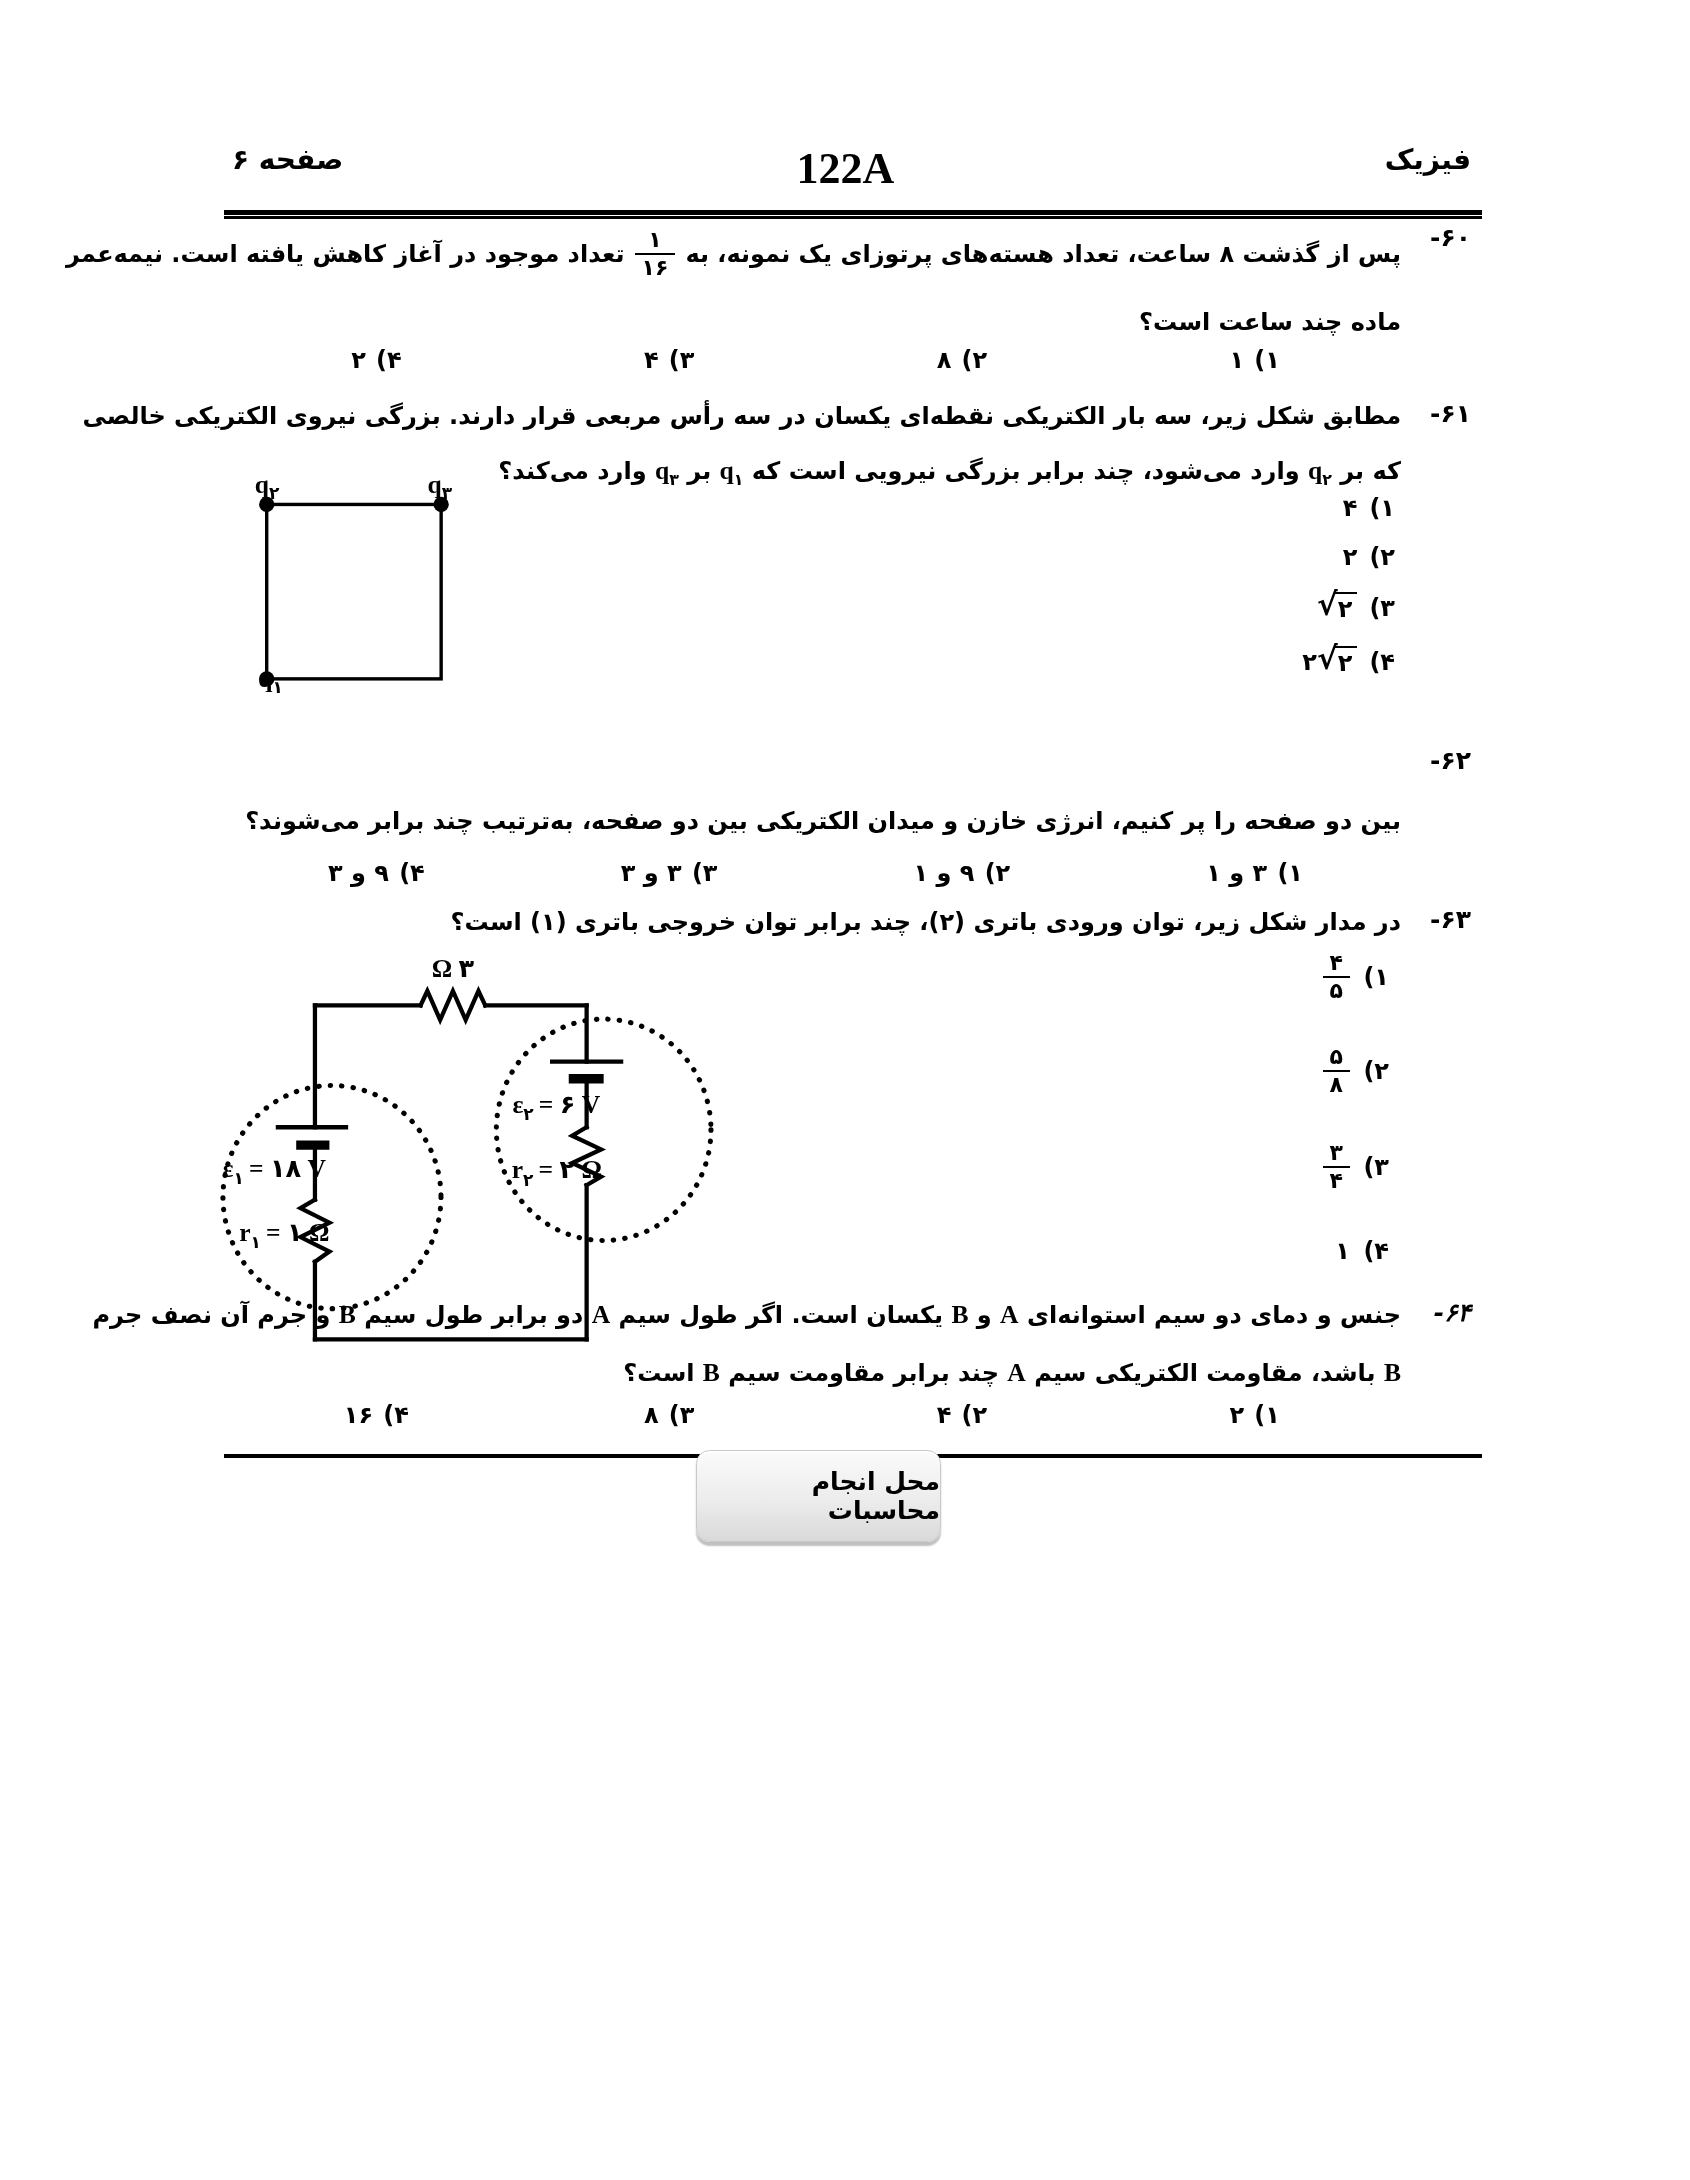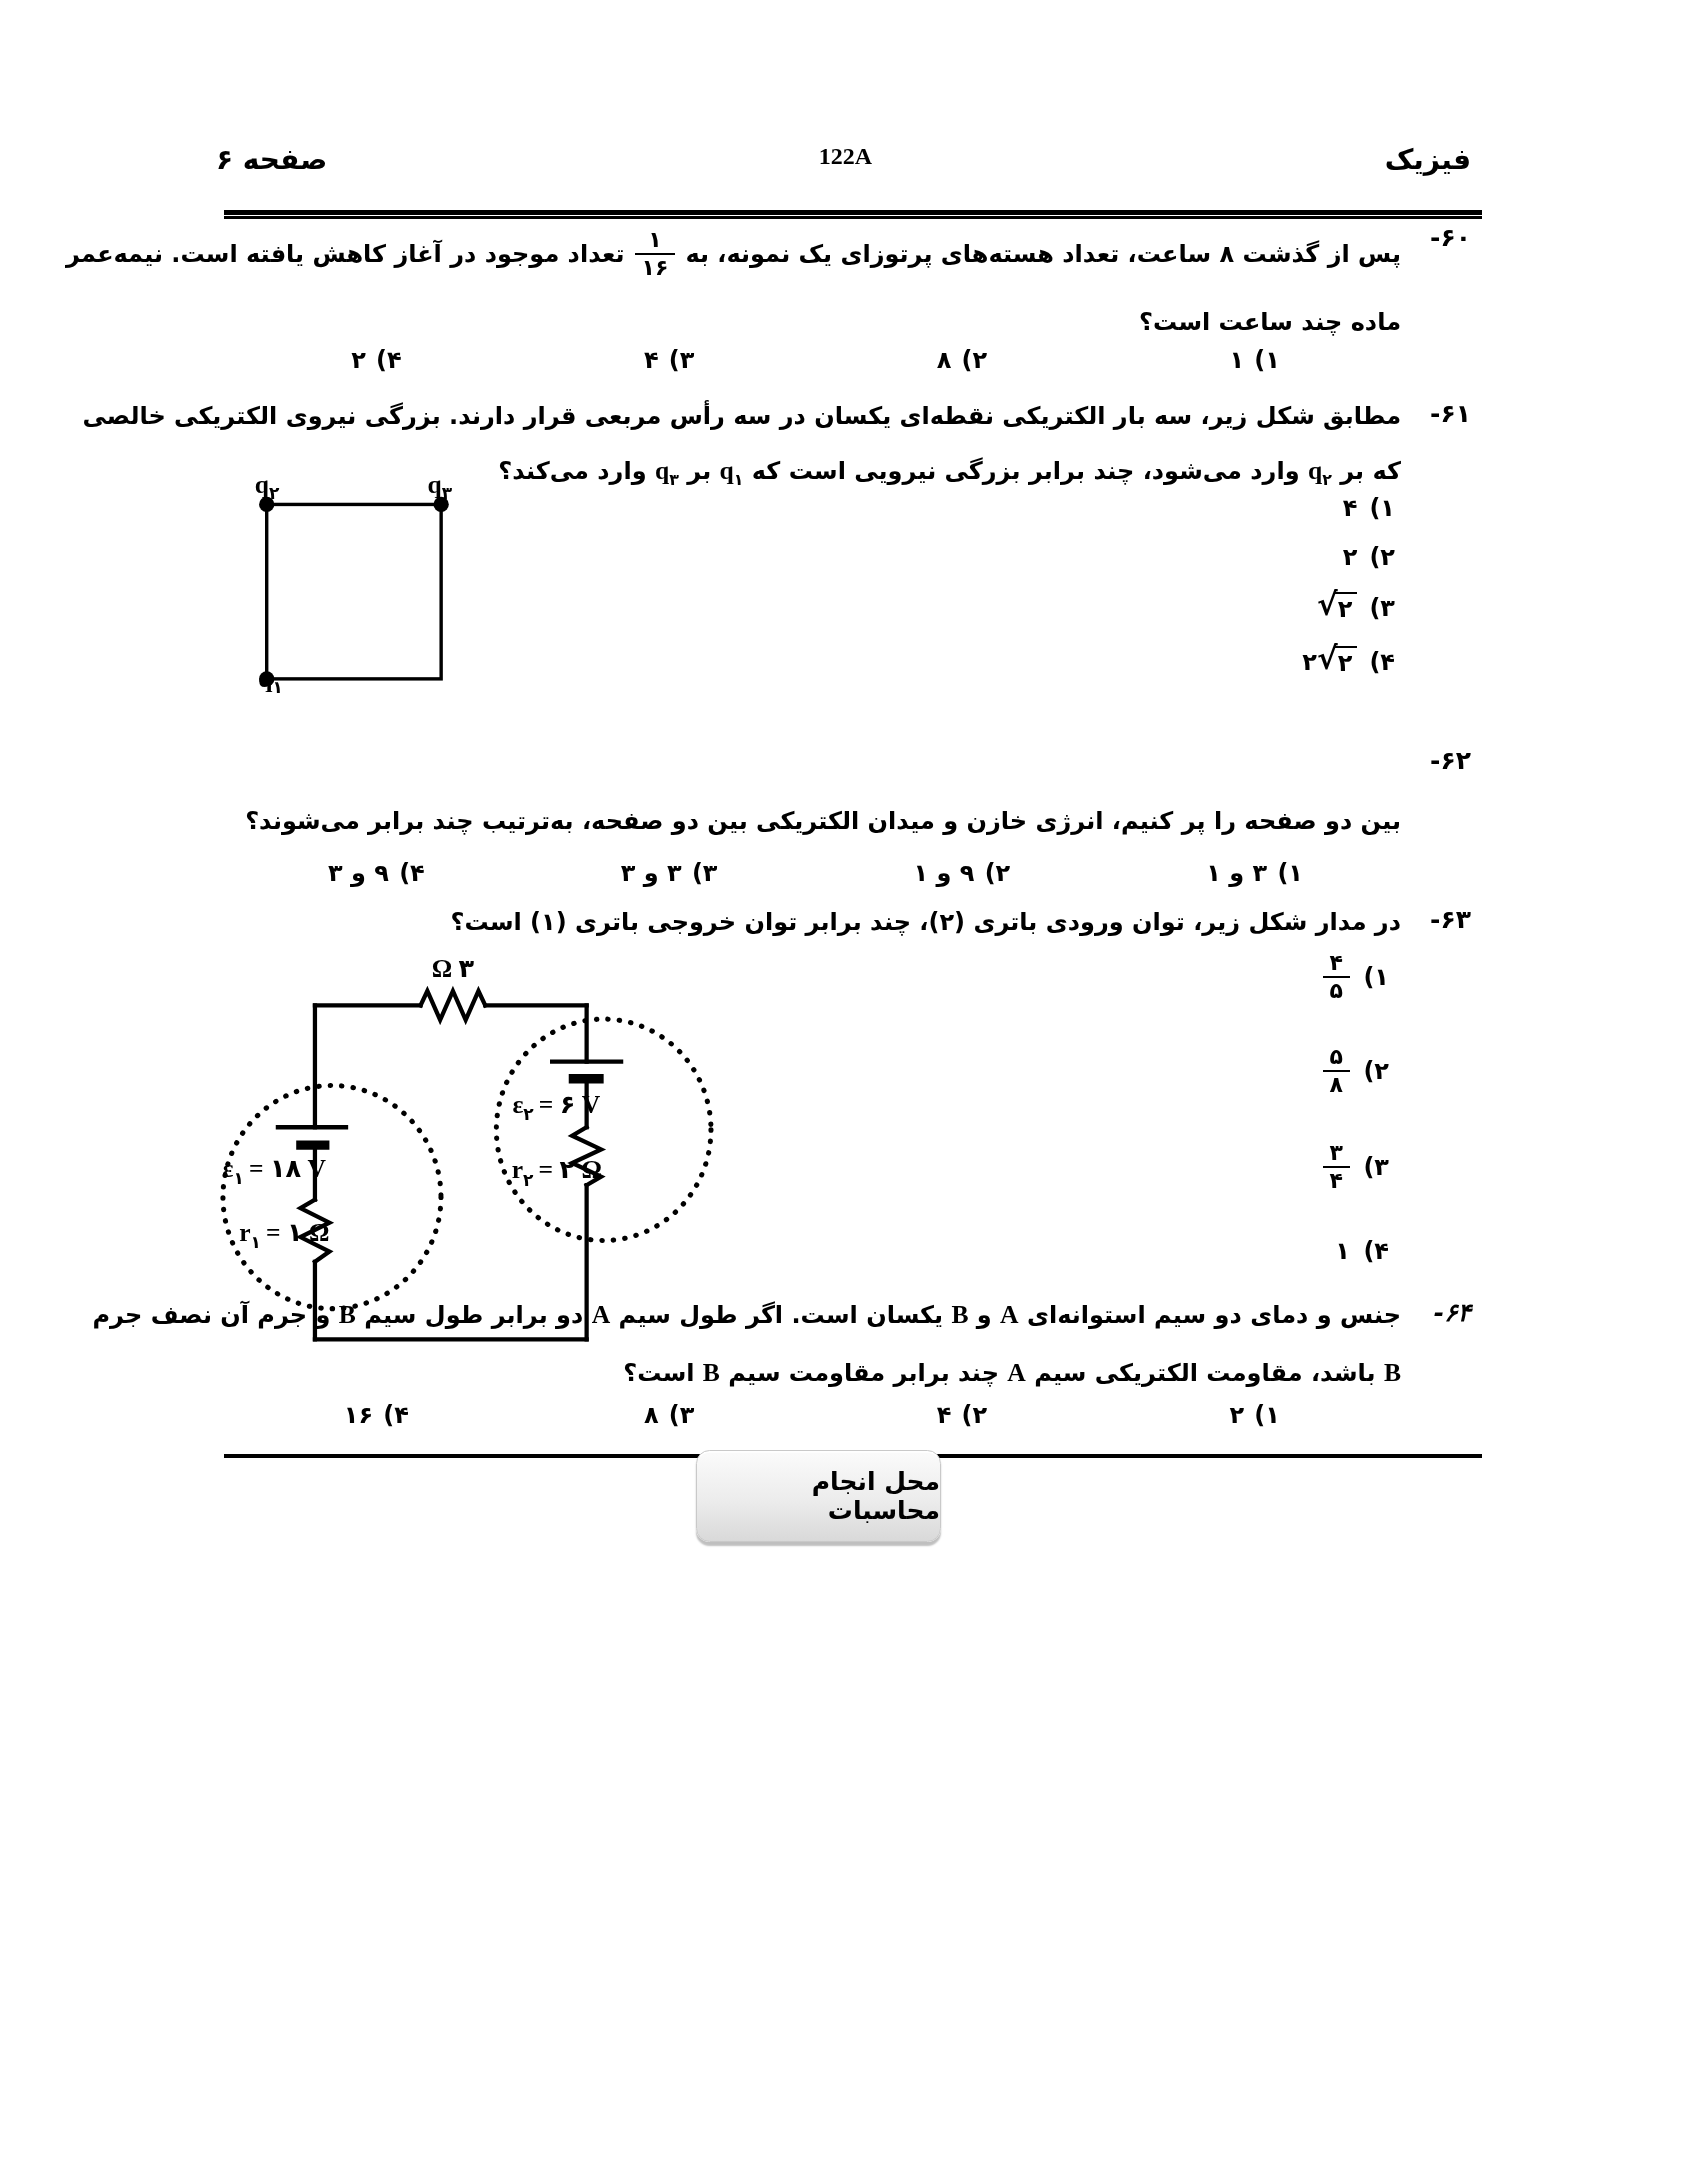--- a/index.html
+++ b/index.html
@@ -3,21 +3,21 @@
 <meta charset="utf-8">
 <style>
   html,body{margin:0;padding:0;background:#fff;}
   .page{position:relative;width:1691px;height:2181px;background:#fff;color:#000;
         direction:rtl;font-family:"DejaVu Sans",sans-serif;overflow:hidden;}
 
   .fa{font-family:"DejaVu Sans",sans-serif;font-weight:bold;}
   .lat{font-family:"Liberation Serif","DejaVu Serif","DejaVu Sans",serif;font-weight:bold;}
 
   .hdr{position:absolute;top:143px;font-size:28px;font-weight:bold;white-space:nowrap;}
-  .hdr-center{left:50%;transform:translateX(-50%);font-size:24px;font-weight:bold;
+  .hdr-center{left:50%;transform:translateX(-50%);font-size:44px;font-weight:bold;
               font-family:"Liberation Serif","DejaVu Serif",serif;direction:ltr;}
   .rule-top{position:absolute;left:224px;width:1258px;top:210px;height:8.5px;
             background:linear-gradient(to bottom,#000 0 55%,#fff 55% 72%,#000 72% 100%);}
   .rule-bottom{position:absolute;left:224px;width:1258px;top:1454px;height:4.3px;background:#000;}
 
   .qnum{position:absolute;right:220px;font-size:25px;font-weight:bold;white-space:nowrap;}
   .qline{position:absolute;right:290px;font-size:24px;font-weight:bold;white-space:nowrap;
          direction:rtl;text-align:right;line-height:34px;}
   .qline .lat{font-size:25.6px;}
   .flexline{display:flex;align-items:center;gap:10.2px;}
@@ -59,21 +59,21 @@
             display:flex;align-items:center;justify-content:center;
             font-size:25px;font-weight:bold;}
 </style>
 </head>
 <body>
 
 <div class="page">
 
   <div class="hdr fa" style="right:220px;">فیزیک</div>
   <div class="hdr hdr-center">122A</div>
-  <div class="hdr fa" style="left:216px;text-align:right;">صفحه ۶</div>
+  <div class="hdr fa" style="left:232px;text-align:right;">صفحه ۶</div>
   <div class="rule-top"></div>
 
   <div class="qnum" style="top:223px;">۶۰-</div>
   <div class="qline flexline" style="top:213px;height:82px;">
     <span>پس از گذشت ۸ ساعت، تعداد هسته‌های پرتوزای یک نمونه، به</span>
     <span class="frac">
       <span class="num">۱</span>
       <span class="den">۱۶</span>
     </span>
     <span>تعداد موجود در آغاز کاهش یافته است. نیمه‌عمر</span>

